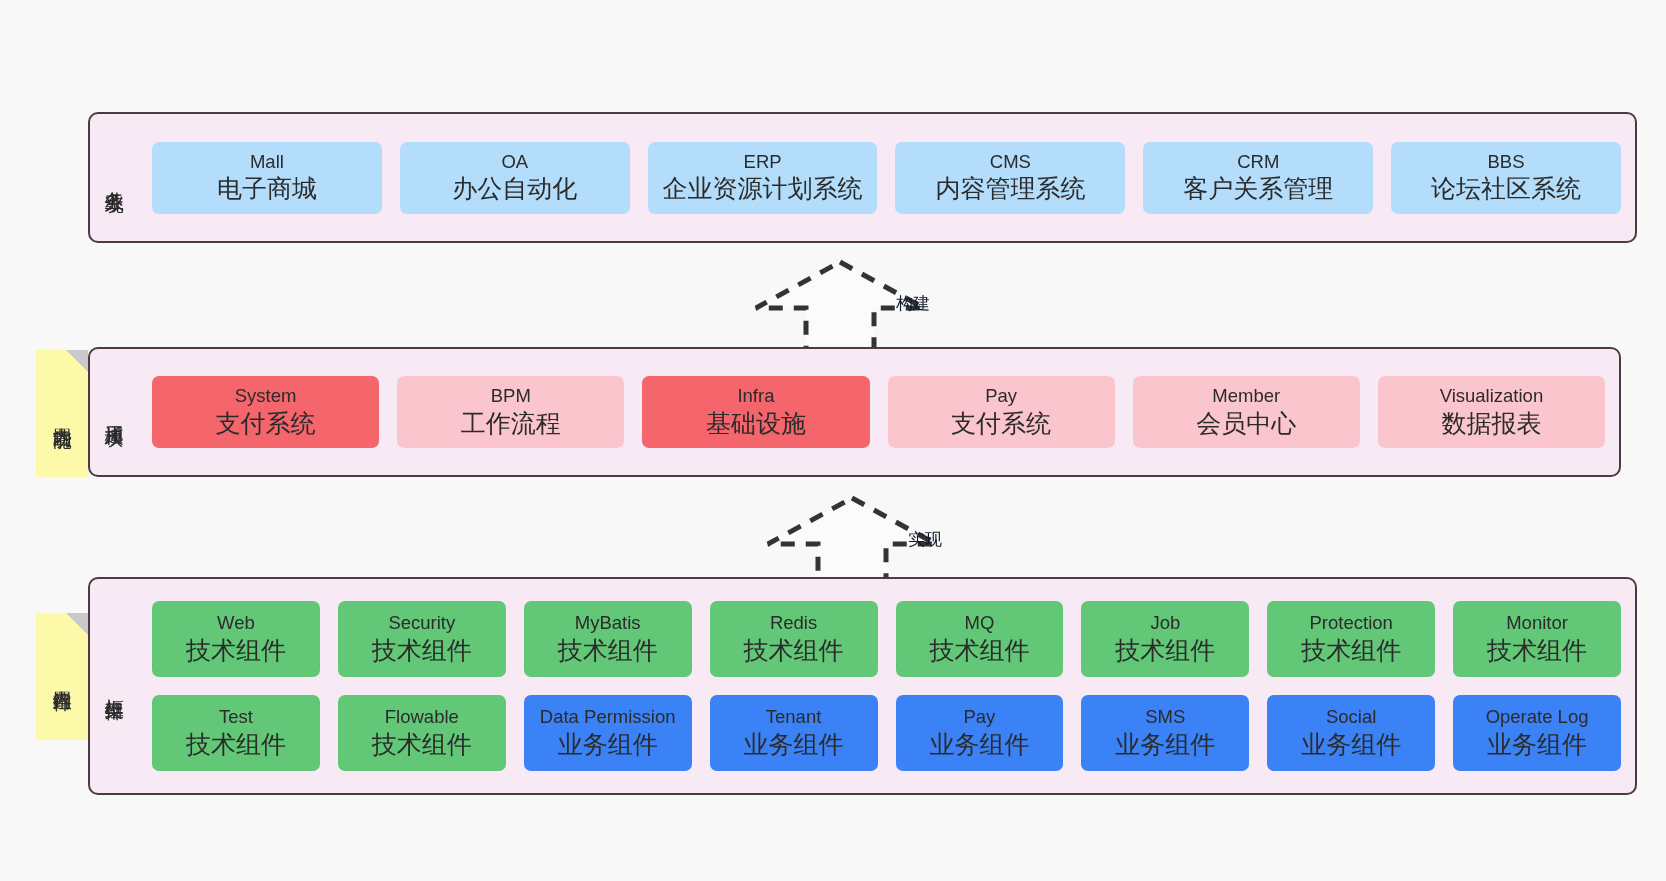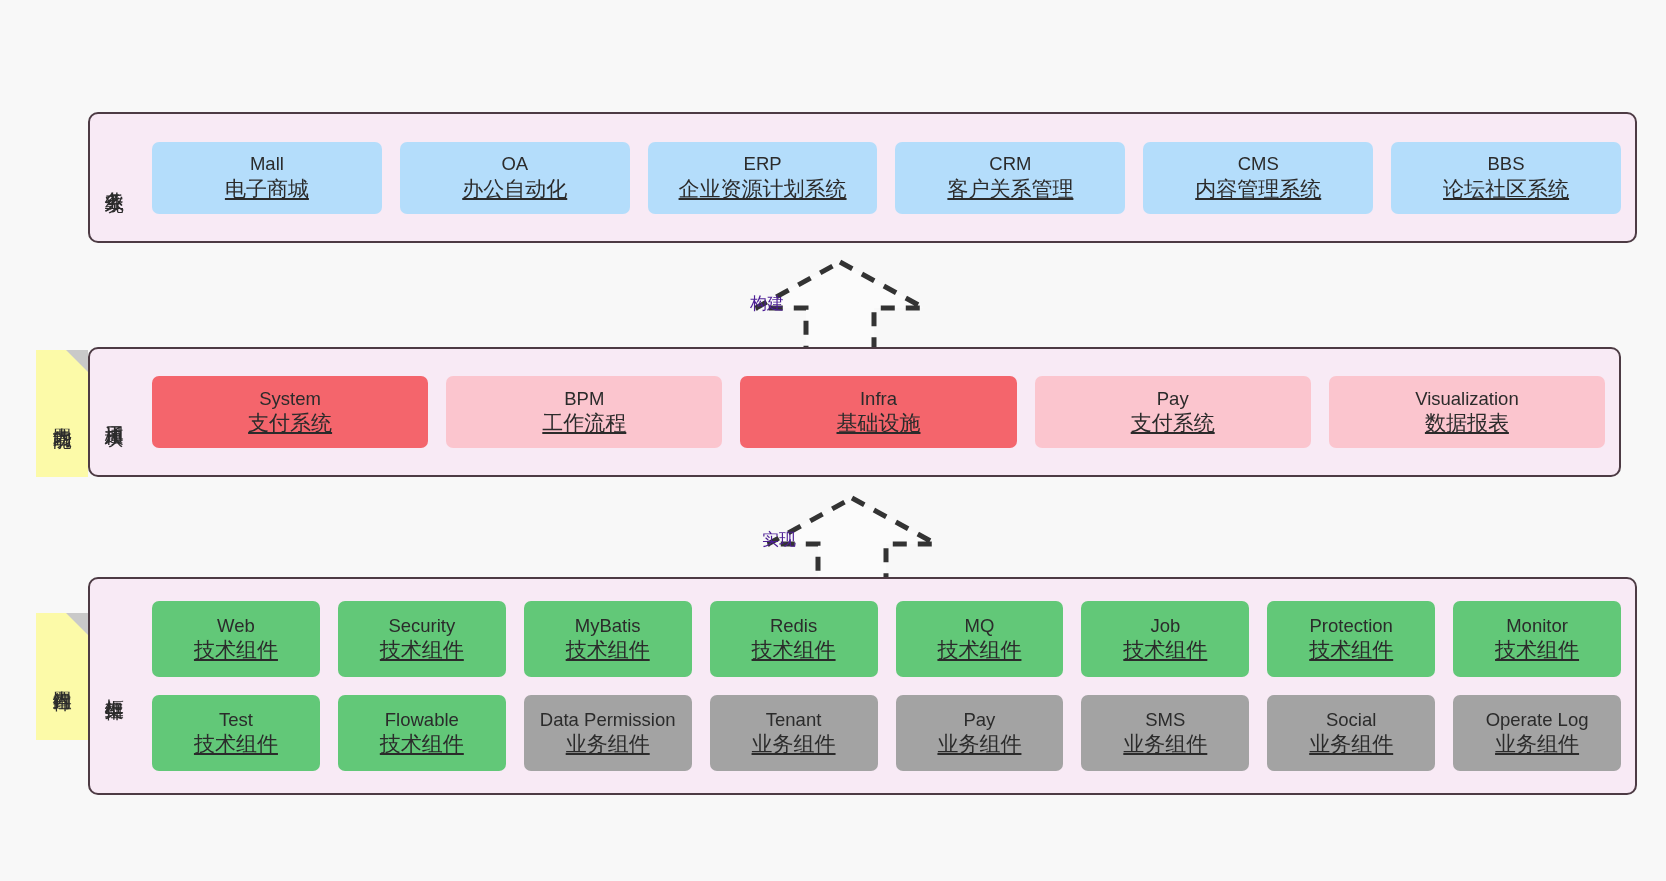--- a/index.html
+++ b/index.html
@@ -68,31 +68,30 @@
     box-sizing: border-box;
     text-align: center;
     line-height: 1.24;
     padding: 4px 6px;
   }
   .card .t1 {
     font-size: 18.5px;
     color: #2b2b2b;
   }
   .card .t2 {
-    font-size: 21px;
-    color: #2b2b2b;
-    text-decoration: underline;
+    font-size: 25px;
+    color: #2b2b2b;
   }
 
   
   .c-blue      { background: #b4ddfb; }
   .c-red       { background: #f4656c; }
   .c-pink      { background: #fbc5ce; }
   .c-green     { background: #62c878; }
-  .c-lightgreen{ background: #a3a3a3; }
+  .c-lightgreen{ background: #3b82f6; }
 
   
   #layer-business { left: 88px;  top: 112px; width: 1549px; height: 131px; }
   #layer-modules  { left: 88px;  top: 347px; width: 1533px; height: 130px; }
   #layer-frame    { left: 88px;  top: 577px; width: 1549px; height: 218px; }
 
   #layer-business .card { height: 72px; }
   #layer-modules  .card { height: 72px; }
   #layer-frame    .card { height: 76px; }
 
@@ -130,23 +129,23 @@
     position: absolute;
     width: 180px;
     height: 100px;
   }
   .arrow svg { display: block; }
   .arrow-label {
     position: absolute;
     left: 0;
     right: 0;
     top: 36px;
-    text-align: left;
+    text-align: right;
     font-size: 17px;
-    color: #4c1d95;
+    color: #0f172a;
     pointer-events: none;
   }
   #arrow-build  { left: 750px; top: 256px; }
   #arrow-impl   { left: 762px; top: 492px; }
 </style>
 </head>
 <body>
 
 <div class="canvas">
 
@@ -160,26 +159,26 @@
         </div>
         <div class="card c-blue">
           <span class="t1">OA</span>
           <span class="t2">办公自动化</span>
         </div>
         <div class="card c-blue">
           <span class="t1">ERP</span>
           <span class="t2">企业资源计划系统</span>
         </div>
         <div class="card c-blue">
+          <span class="t1">CMS</span>
+          <span class="t2">内容管理系统</span>
+        </div>
+        <div class="card c-blue">
           <span class="t1">CRM</span>
           <span class="t2">客户关系管理</span>
-        </div>
-        <div class="card c-blue">
-          <span class="t1">CMS</span>
-          <span class="t2">内容管理系统</span>
         </div>
         <div class="card c-blue">
           <span class="t1">BBS</span>
           <span class="t2">论坛社区系统</span>
         </div>
       </div>
     </div>
   </div>
 
   <div class="arrow" id="arrow-build">
@@ -208,20 +207,24 @@
         </div>
         <div class="card c-red">
           <span class="t1">Infra</span>
           <span class="t2">基础设施</span>
         </div>
         <div class="card c-pink">
           <span class="t1">Pay</span>
           <span class="t2">支付系统</span>
         </div>
         <div class="card c-pink">
+          <span class="t1">Member</span>
+          <span class="t2">会员中心</span>
+        </div>
+        <div class="card c-pink">
           <span class="t1">Visualization</span>
           <span class="t2">数据报表</span>
         </div>
       </div>
     </div>
   </div>
 
   <div class="arrow" id="arrow-impl">
     <svg width="180" height="100" viewBox="0 0 180 100">
       <path d="M 90 6 L 174 52 L 124 52 L 124 96 L 56 96 L 56 52 L 6 52 Z" fill="#fbfbfb" stroke="#333333" stroke-width="5" stroke-dasharray="14 11" stroke-linejoin="miter"></path>

